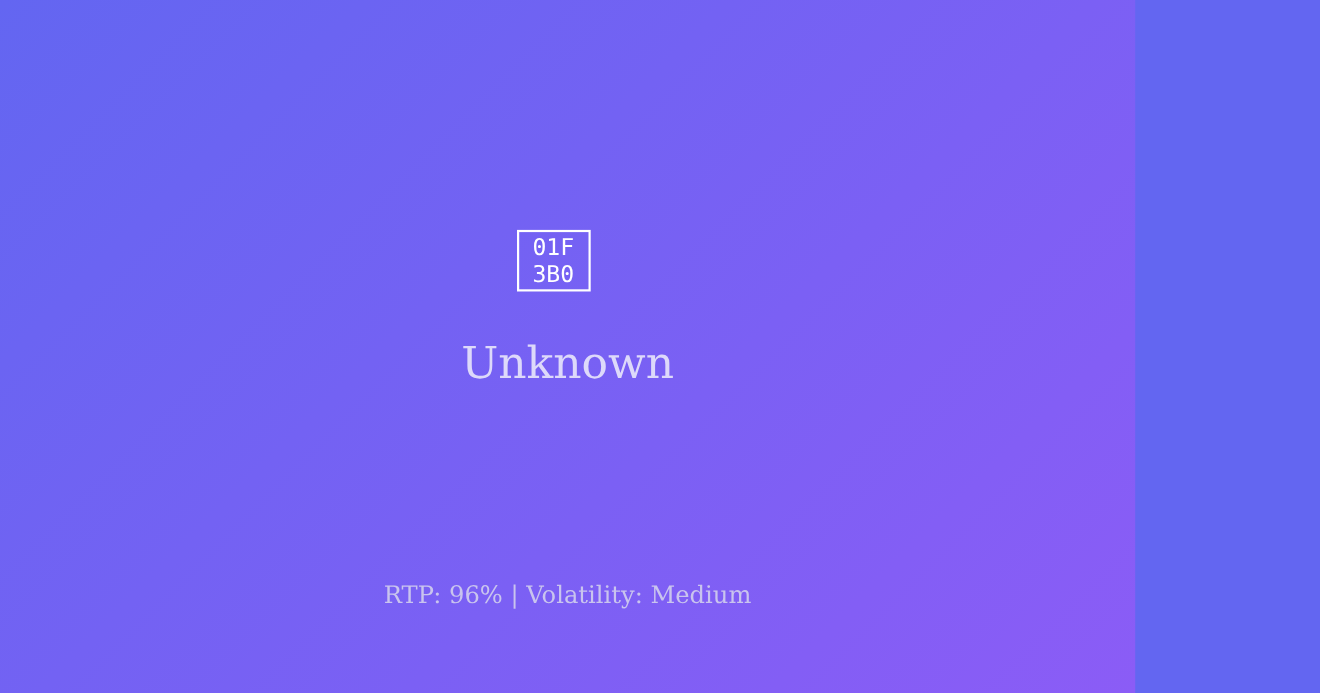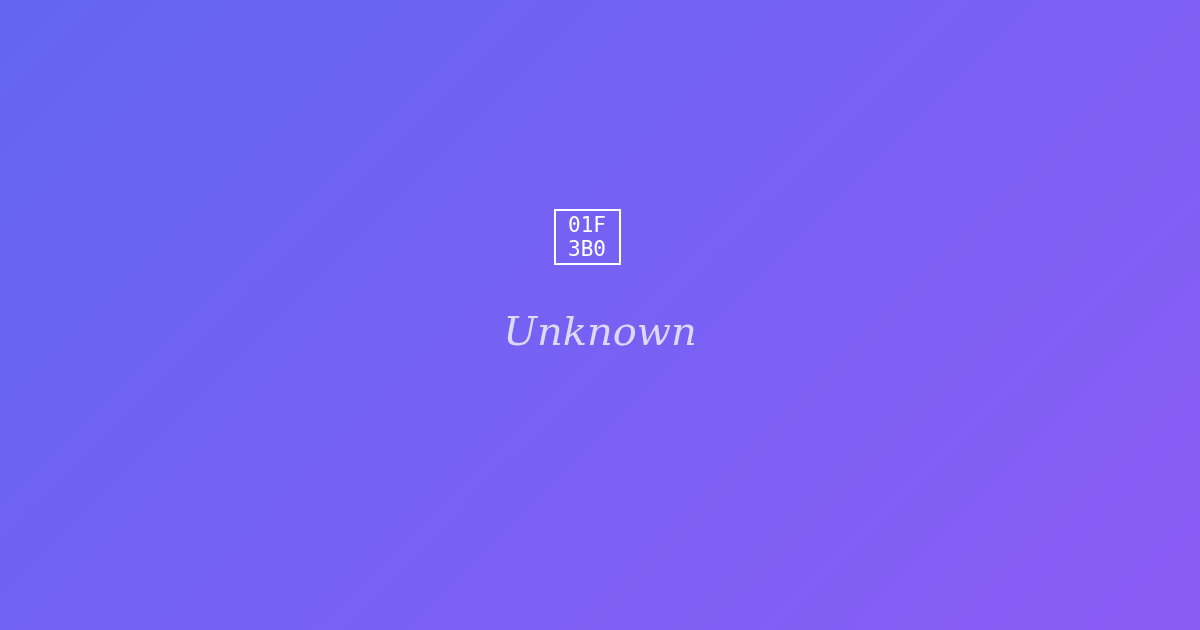--- a/index.html
+++ b/index.html
@@ -13,21 +13,21 @@
     height: 630px;
     overflow: hidden;
     font-family: "DejaVu Serif", "Liberation Serif", serif;
     background: #6366F1;
   }
 
   
   .og-card {
     position: relative;
     box-sizing: border-box;
-    width: 1200px;
+    width: 1032px;
     height: 630px;
     background: linear-gradient(135deg, #6366F1 0%, #8B5CF6 100%);
     display: flex;
     flex-direction: column;
     align-items: center;
     overflow: hidden;
   }
 
   
   .hero {
@@ -87,21 +87,20 @@
   }
 
   
   .subtitle {
     margin-top: 42px;
     font-family: "DejaVu Serif", "Liberation Serif", serif;
     font-weight: 400;
     font-size: 40px;
     line-height: 1.2;
     color: #DDD9FA;
-    font-style: italic;
   }
 
   
   .footer-meta {
     position: absolute;
     left: 0;
     right: 0;
     top: 527px;
     text-align: center;
     font-family: "DejaVu Serif", "Liberation Serif", serif;
@@ -125,14 +124,15 @@
         <span class="tofu-line">3B0</span>
       </span>
 
 
     </div>
 
     <div class="subtitle">Unknown</div>
 
   </div>
 
+  <div class="footer-meta">RTP: 96% | Volatility: Medium</div>
 
 </div>
 
 </body></html>

